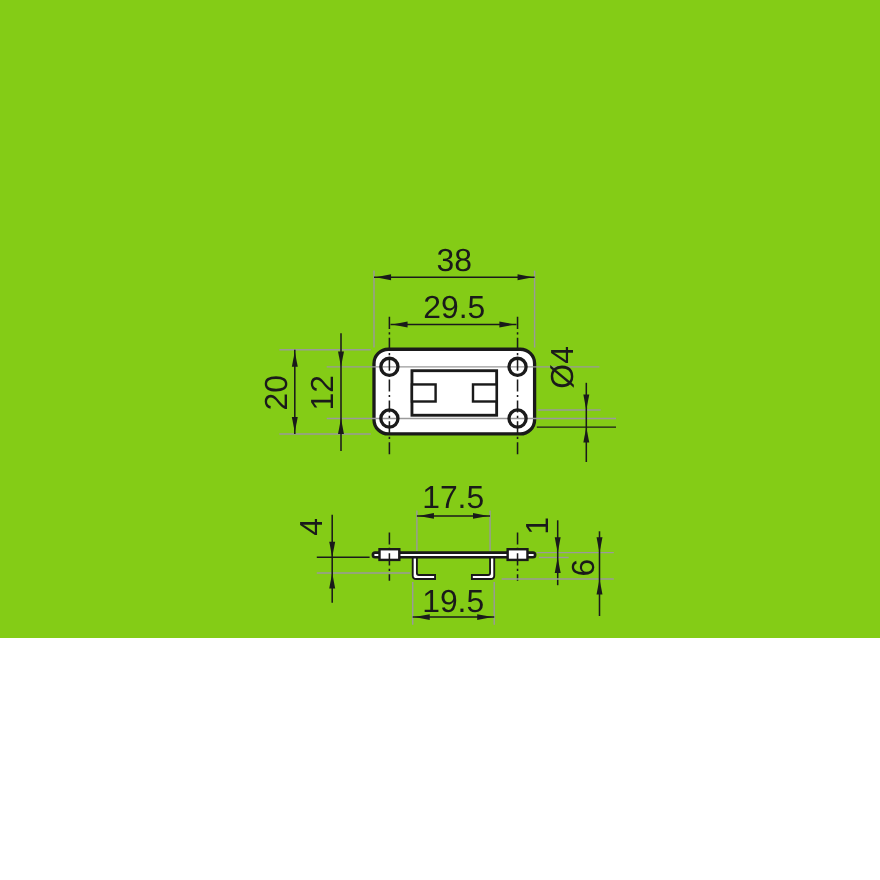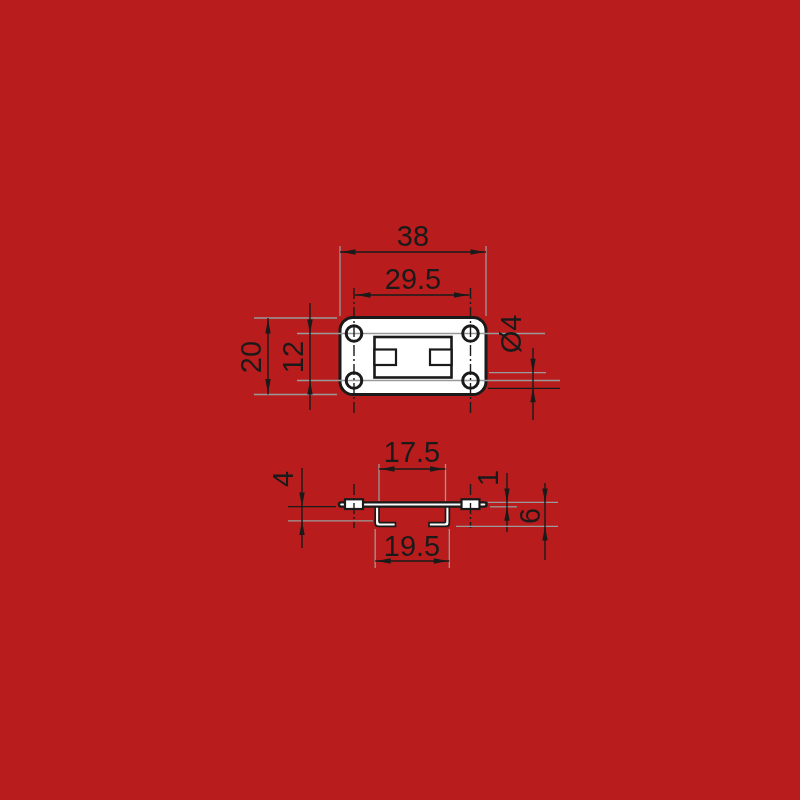--- a/index.html
+++ b/index.html
@@ -1,16 +1,16 @@
 <!DOCTYPE html>
 <html><head>
 <meta charset="utf-8">
 <style>
   html,body{margin:0;padding:0;background:#fff;}
-  .canvas{position:relative;width:800px;height:800px;background:#b91c1c;overflow:hidden;}
+  .canvas{position:relative;width:800px;height:580px;background:#84cc16;overflow:hidden;}
   svg{display:block;}
   .obj{fill:#ffffff;stroke:#1a1a1a;}
   .dim{stroke:#1a1a1a;stroke-width:1.4;fill:none;}
   .ext{stroke:#9a9a9a;stroke-width:1.3;fill:none;}
   .extd{stroke:#1a1a1a;stroke-width:1.2;fill:none;}
   .cl{stroke:#1a1a1a;stroke-width:1.4;fill:none;stroke-dasharray:11 3 2 3;}
   .arr{fill:#1a1a1a;stroke:none;}
   text{font-family:"Liberation Sans",sans-serif;font-size:29px;fill:#1a1a1a;}
   .mid{text-anchor:middle;}
 </style>

